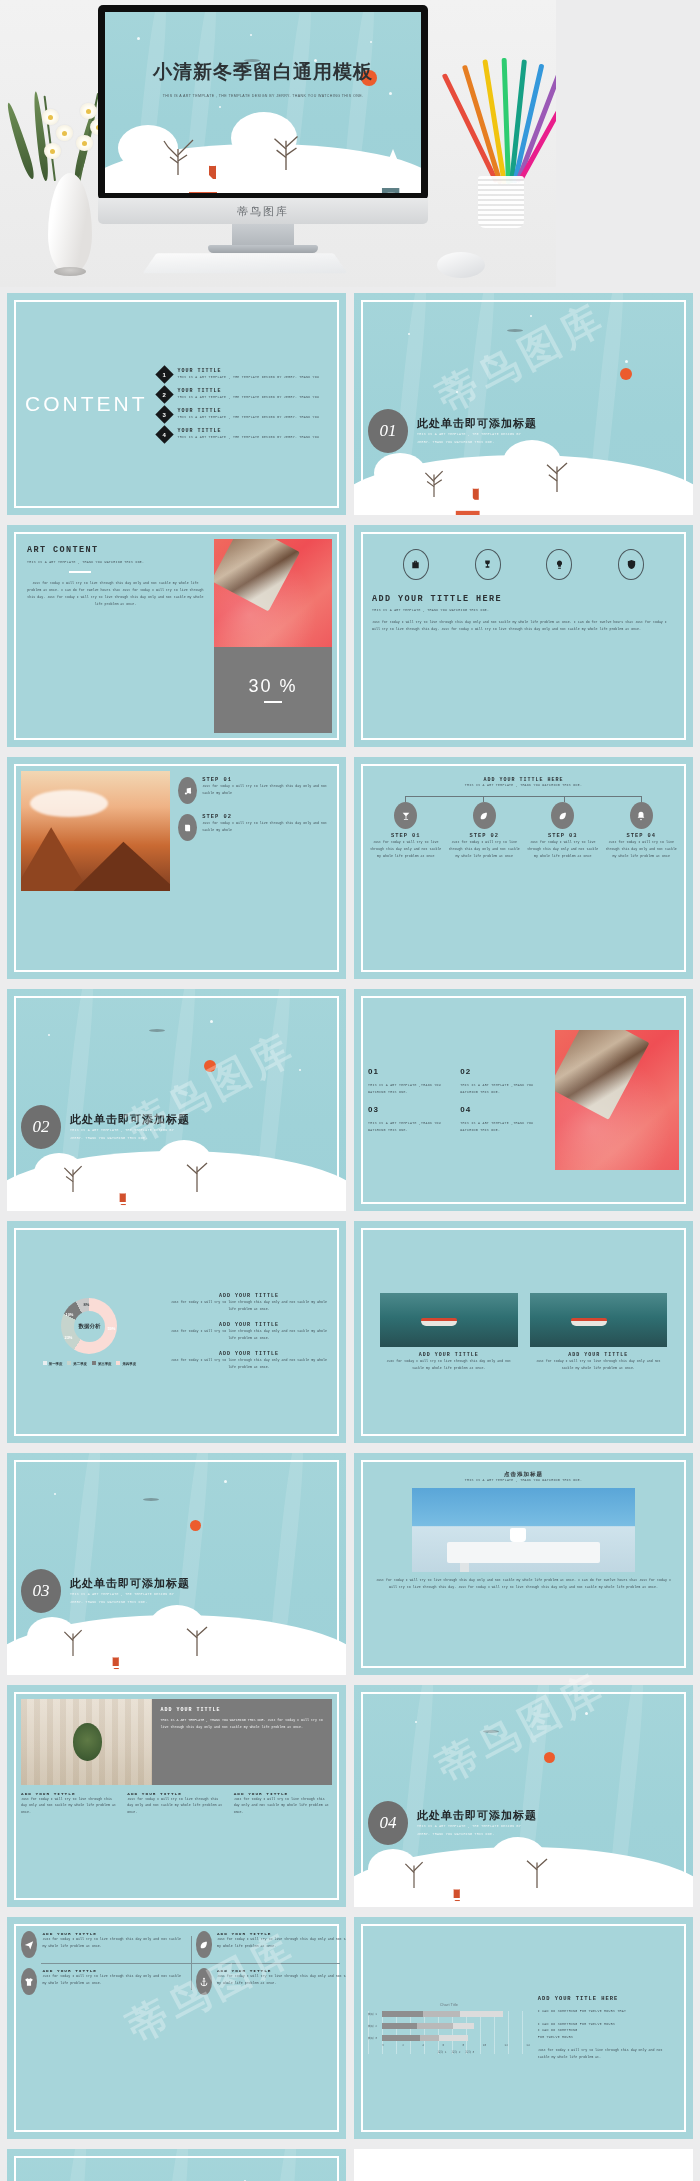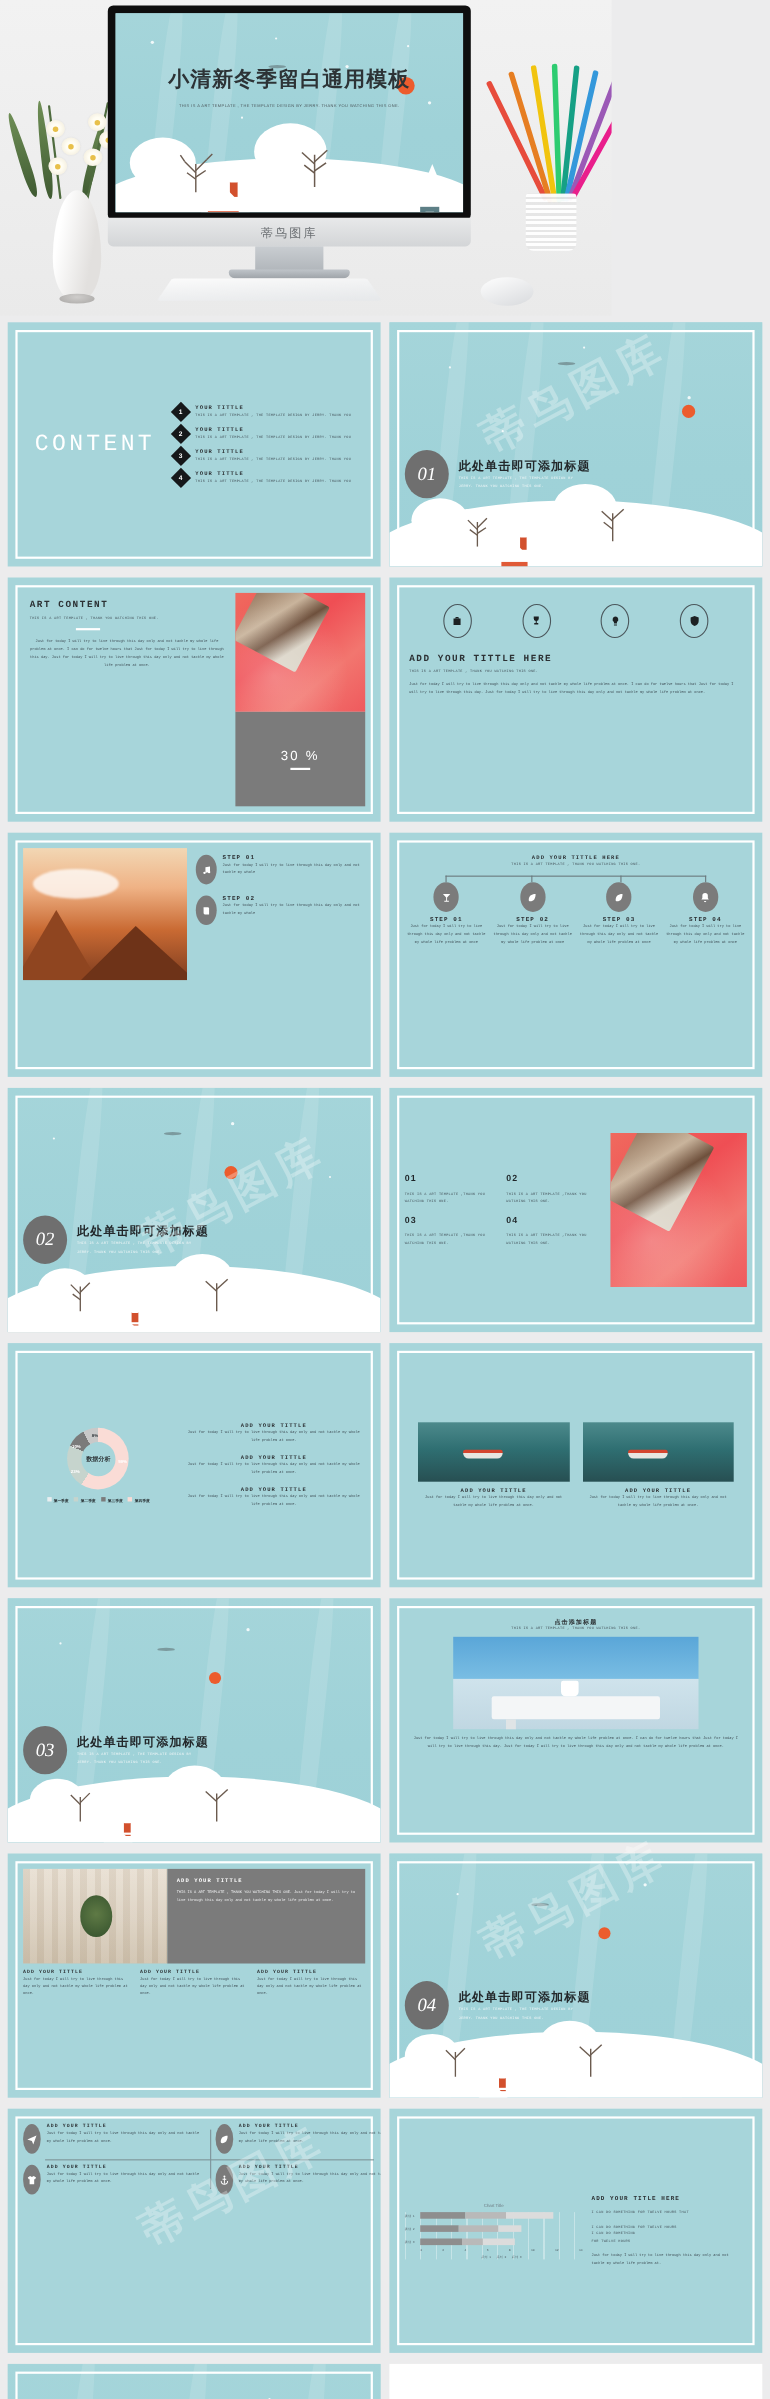--- a/index.html
+++ b/index.html
@@ -58,36 +58,36 @@
   .inner { position: absolute; inset: 7px; border: 2px solid #fff; }
   .pad { position: absolute; inset: 14px; }
 
   
   .t-head { font-size: 8.5px; font-weight: 700; color: #2c3134; letter-spacing: 1.4px; font-family:"Liberation Mono",monospace;}
   .t-sub { font-size: 3.2px; color: #44525a; letter-spacing: .3px; font-family:"Liberation Mono",monospace;}
   .t-body { font-size: 3.3px; color: #3f4e56; line-height: 2.1; font-family:"Liberation Mono",monospace;}
   .t-step { font-size: 5.4px; font-weight: 700; color: #2c3134; letter-spacing: 1px; font-family:"Liberation Mono",monospace;}
   .t-cnhead { font-size: 11px; font-weight: 700; color: #23282b; font-family:"Liberation Serif",serif; letter-spacing:1px;}
 
-  .content-word { font-size: 21px; color: #fff; letter-spacing: 3px; font-family:Liberation Mono, monospace; font-weight: 400; }
+  .content-word { font-size: 21px; color: #fff; letter-spacing: 3px; font-family:Liberation Sans, sans-serif; font-weight: 400; }
   .diamond { width: 13px; height: 13px; background: #16181a; transform: rotate(45deg); display:flex; align-items:center; justify-content:center; flex:none; }
   .diamond span { transform: rotate(-45deg); color:#fff; font-size: 6px; font-weight:700; }
 
   .secnum { width: 40px; height: 44px; border-radius: 50%; background: #6f6f6f; color: #fff; display: flex; align-items: center; justify-content: center; font-size: 17px; font-style: italic; font-family:"Liberation Serif",serif; }
 
   .circ-icon { width: 26px; height: 31px; border: 1px solid #4b575c; border-radius: 50%; display:flex;align-items:center;justify-content:center; }
   .circ-icon svg { width: 11px; height: 11px; fill: #1d2123; }
   .grey-oval { width: 23px; height: 27px; border-radius: 50%; background: #7b7b7b; display:flex;align-items:center;justify-content:center; }
   .grey-oval svg { width: 10px; height: 10px; fill: #fff; }
 
   .art-img { background: linear-gradient(140deg,#f06a5e 0%,#ef4e54 40%,#f2766f 70%,#ef5a5d 100%); position: relative; overflow:hidden;}
   .art-img::before { content:""; position:absolute; left:8%; top:-6%; width: 55%; height: 62%; background: linear-gradient(120deg,#8b6a52,#c9b49c 40%,#6e503c 60%,#d9d2c4 80%); transform: rotate(28deg); border-radius: 2px; }
   .art-img::after { content:""; position:absolute; inset:0; background: radial-gradient(circle at 30% 70%,rgba(255,255,255,.25),transparent 60%); }
   .grey-box { background: #7b7b7b; display:flex; flex-direction:column; align-items:center; justify-content:center; }
-  .grey-box .pct { color:#fff; font-size: 12px; letter-spacing: 2px; font-family:"Liberation Sans",sans-serif;}
+  .grey-box .pct { color:#fff; font-size: 18px; letter-spacing: 2px; font-family:"Liberation Sans",sans-serif;}
   .grey-box .bar { width: 18px; height: 2px; background: #fff; margin-top: 4px; }
 
   .mountain { background: linear-gradient(180deg,#f2d7b4 0%,#efb285 30%,#c96a33 62%,#7e3d20 100%); position: relative; overflow:hidden;}
   .mountain::before { content:""; position:absolute; left:-5%; bottom:0; width:70%; height:58%; background:#8f4520; clip-path: polygon(0 100%,36% 8%,72% 100%); }
   .mountain::after { content:""; position:absolute; right:-5%; bottom:0; width:70%; height:48%; background:#6e3318; clip-path: polygon(0 100%,48% 14%,100% 100%); }
   .cloudy { position:absolute; left:6%; top:16%; width:52%; height:22%; background: rgba(255,255,255,.75); border-radius: 50%; filter: blur(1px); }
 
   .sea { background: linear-gradient(180deg,#4d8a8c 0%,#2f6f72 45%,#274f52 100%); position: relative; overflow:hidden; }
   .sea .boat { position:absolute; left: 30%; top: 52%; width: 26%; height: 9%; background:#e8e6e1; border-radius: 0 0 8px 8px; }
   .sea .boat::before { content:""; position:absolute; left:0; top:-55%; width:100%; height:60%; background:#d5452f; border-radius:2px 2px 0 0; }

